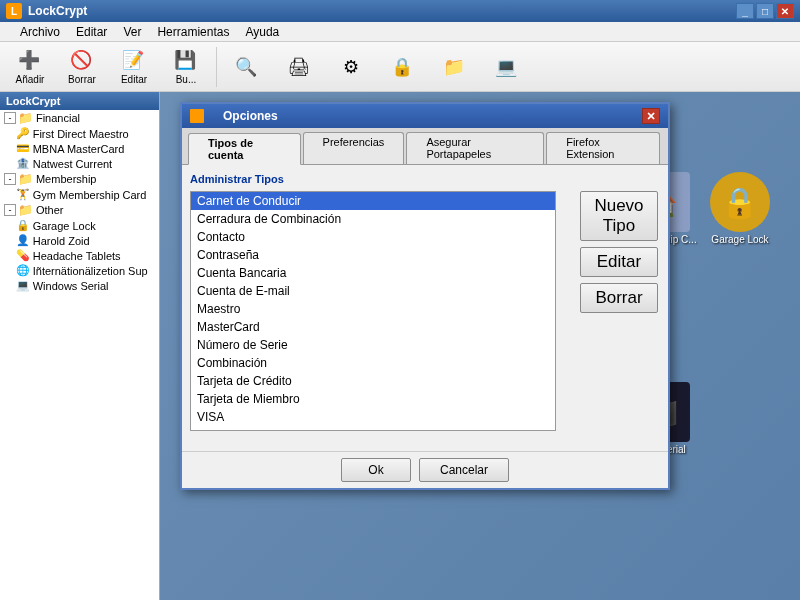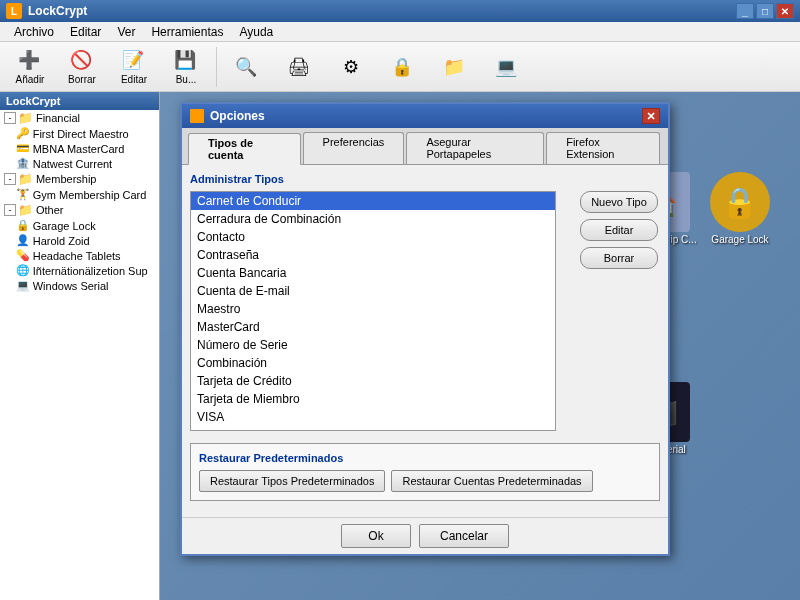--- a/index.html
+++ b/index.html
@@ -46,21 +46,21 @@
       cursor: pointer;
     }
     .titlebar-btn.close { background: #c0392b; }
 
     
     .menubar {
       background: #f0f0f0;
       height: 20px;
       display: flex;
       align-items: center;
-      padding: 0 6px;
+      padding: 0 12px;
       border-bottom: 1px solid #ccc;
     }
     .menubar-item {
       padding: 2px 8px;
       font-size: 12px;
       cursor: pointer;
     }
 
     
     .toolbar {
@@ -174,20 +174,21 @@
     }
     .dialog-titlebar {
       background: linear-gradient(to bottom, #3f6fbf 0%, #2a55a0 100%);
       color: white;
       padding: 4px 8px;
       display: flex;
       align-items: center;
       font-size: 12px;
       font-weight: bold;
       height: 24px;
+      gap: 13px;
     }
     .dialog-titlebar .dialog-icon {
       width: 14px; height: 14px;
       background: #ff9900;
       border-radius: 1px;
       margin-right: 6px;
     }
     .dialog-titlebar .dialog-close {
       margin-left: auto;
       width: 18px; height: 16px;
@@ -259,26 +260,26 @@
 
     .buttons-col {
       display: flex;
       flex-direction: column;
       gap: 6px;
       width: 80px;
     }
     .dialog-btn {
       width: 78px;
       padding: 4px 8px;
-      font-size: 11px;
+      font-size: 17px;
       background: linear-gradient(to bottom, #f5f5f5, #ddd);
       border: 1px solid #888;
       cursor: pointer;
       text-align: center;
-      border-radius: 10px;
+      border-radius: 2px;
     }
 
     .restore-section {
       border: 1px solid #999;
       padding: 8px;
       margin-bottom: 8px;
       background: #f8f8f8;
     }
     .restore-section-title {
       font-size: 11px;
@@ -487,27 +488,20 @@
 
             </div>
 
             <div class="buttons-col">
               <button class="dialog-btn">Nuevo Tipo</button>
               <button class="dialog-btn">Editar</button>
               <button class="dialog-btn">Borrar</button>
             </div>
           </div>
 
-          <div class="restore-section">
-            <div class="restore-section-title">Restaurar Predeterminados</div>
-            <div class="restore-btns">
-              <button class="restore-btn">Restaurar Tipos Predeterminados</button>
-              <button class="restore-btn">Restaurar Cuentas Predeterminadas</button>
-            </div>
-          </div>
         </div>
 
         <div class="dialog-footer">
           <button class="footer-btn">Ok</button>
           <button class="footer-btn">Cancelar</button>
         </div>
       </div>
     </div>
   </div>
 </div>

